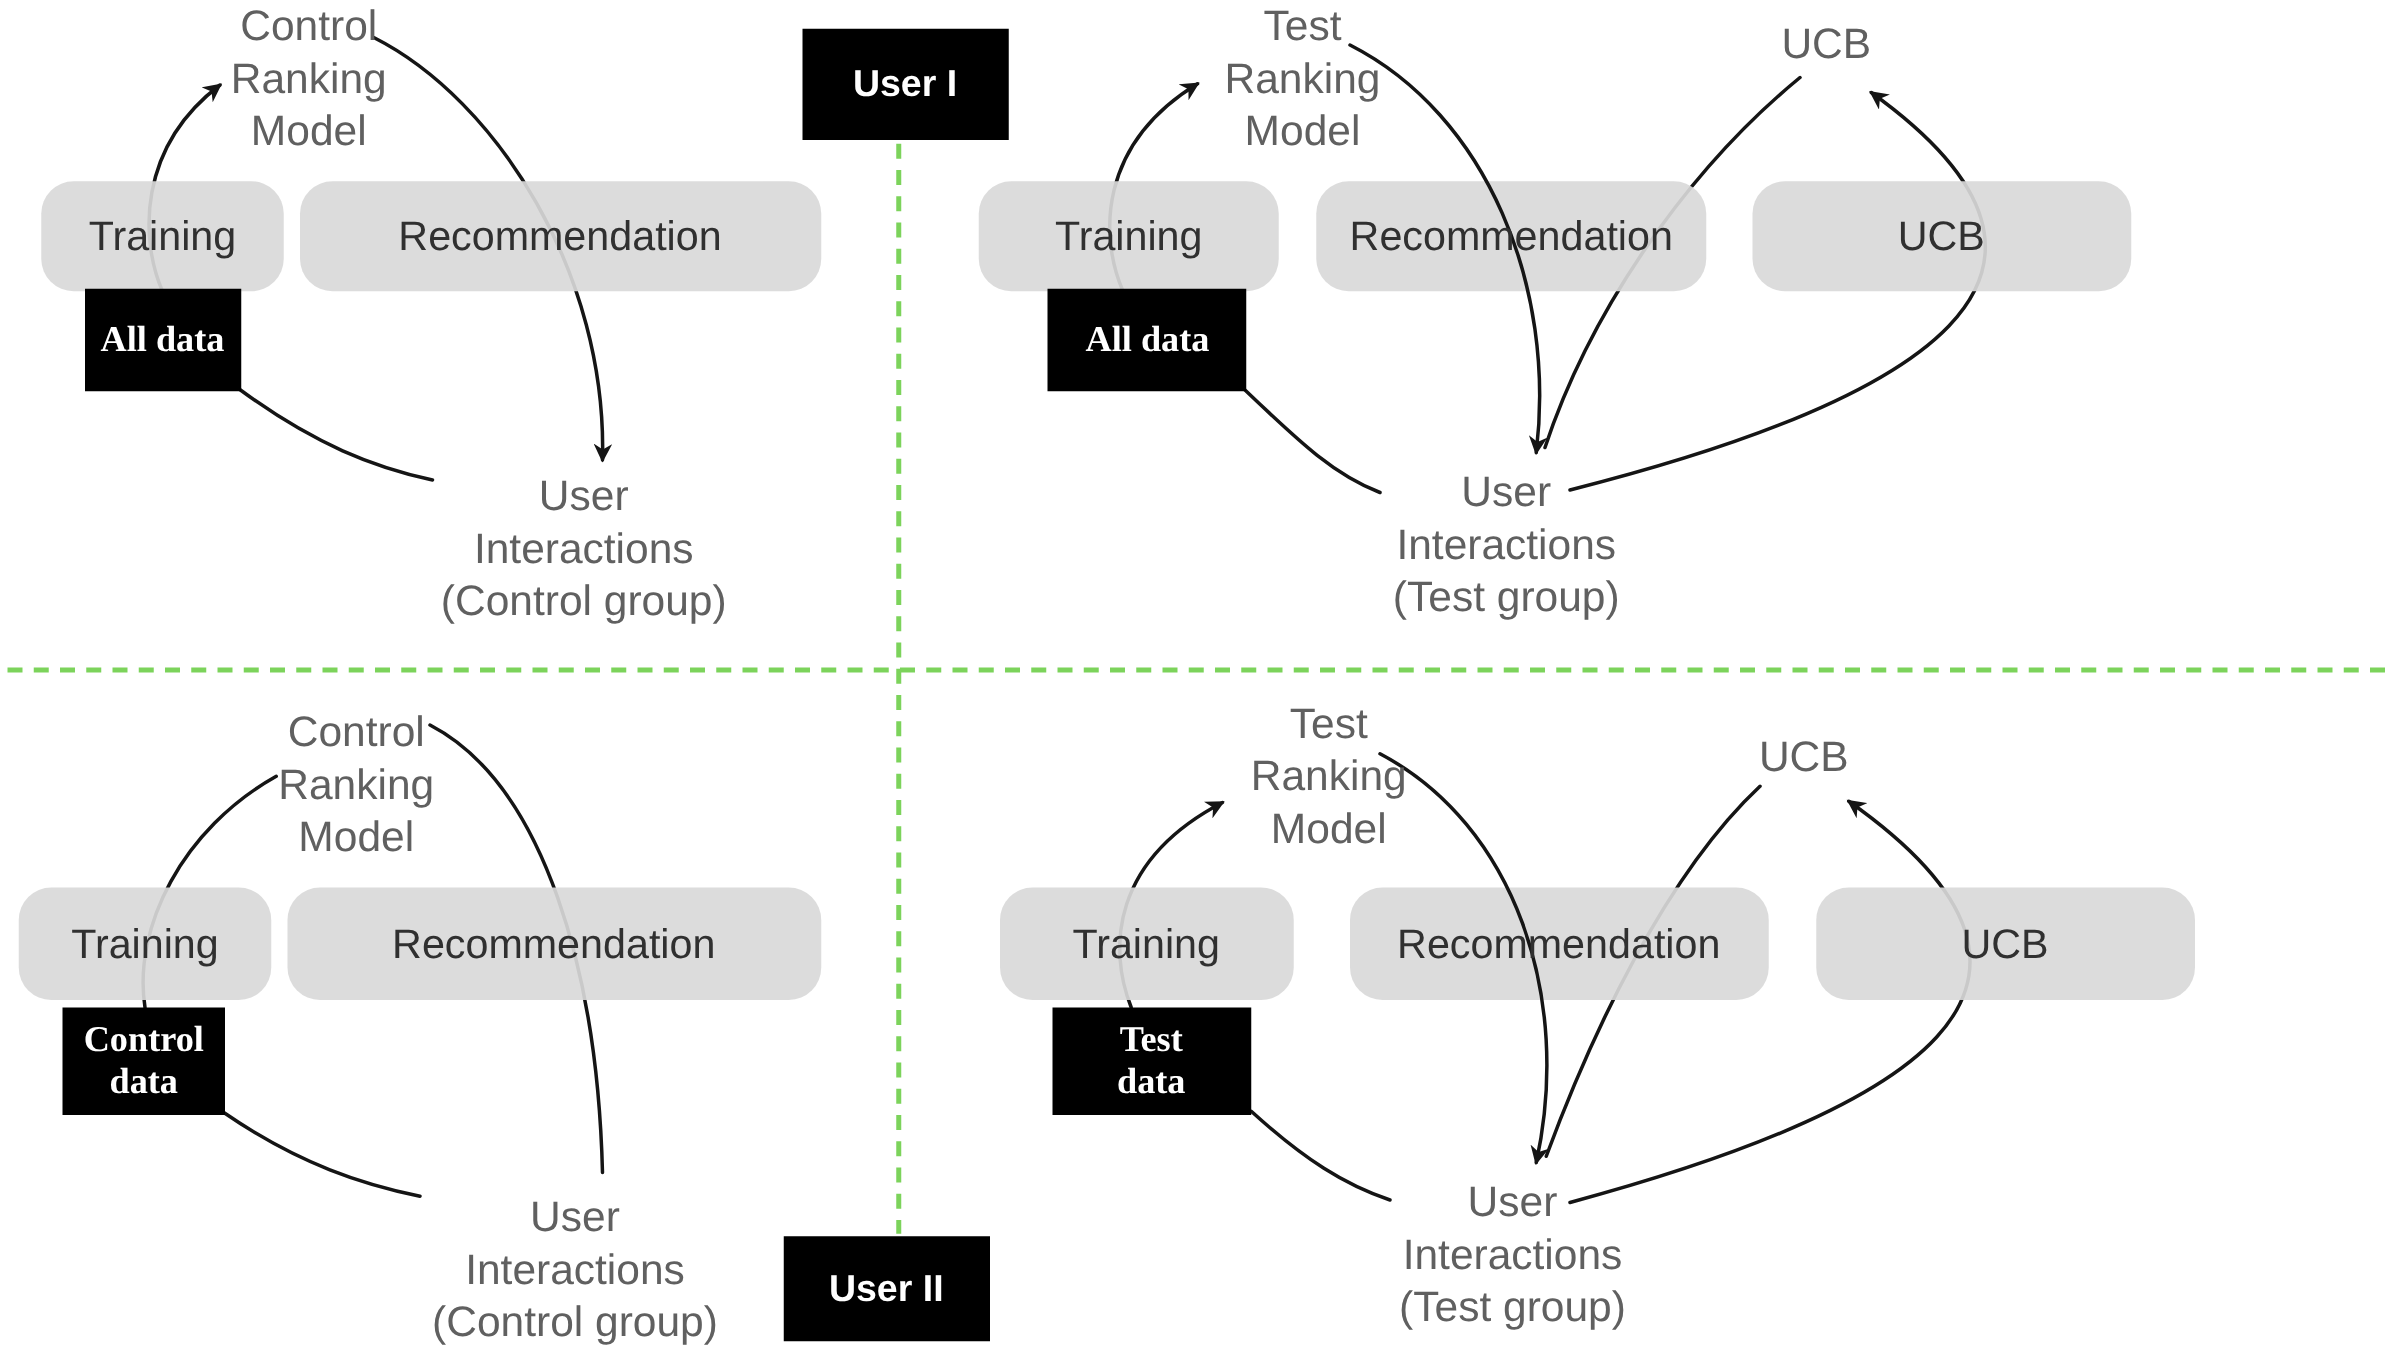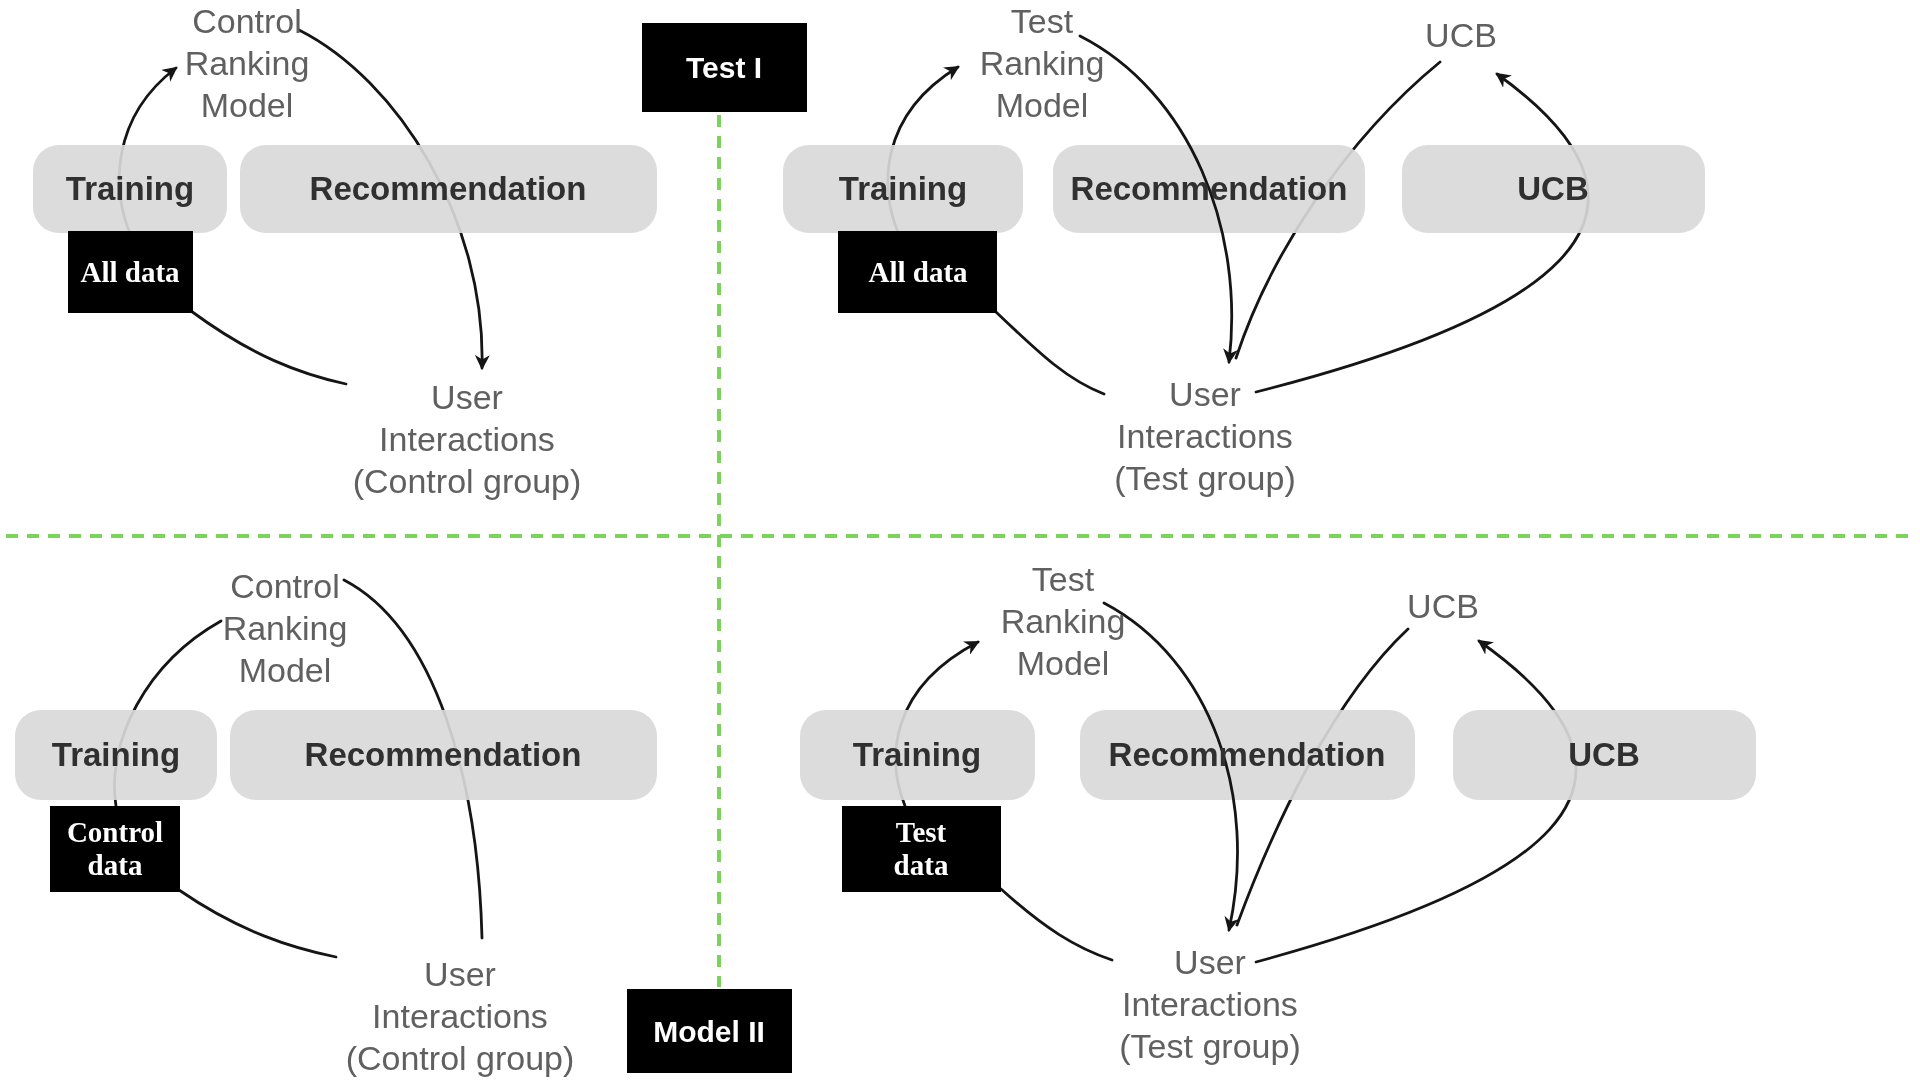--- a/index.html
+++ b/index.html
@@ -1,21 +1,21 @@
 <!DOCTYPE html>
 <html style="--box-gray: #d9d9d9; --box-label: #303030; --gray-text: #606060; --black-box: #000000; --white-text: #ffffff; --divider-green: #7cd35b; --arrow: #151515;"><head>
 <meta charset="utf-8">
 <style>
   html,body{margin:0;padding:0;background:#ffffff;}
   #stage{position:relative;width:1920px;height:1080px;background:#fff;overflow:hidden;
          font-family:"Liberation Sans", sans-serif;}
   svg.layer{position:absolute;left:0;top:0;width:1920px;height:1080px;pointer-events:none;}
   .gbox{position:absolute;background:rgba(217,217,217,0.92);border-radius:26px;}
   .kbox{position:absolute;background:var(--black-box,#000);}
-  .lbl{position:absolute;transform:translate(-50%,-50%);font-weight:bold;font-size:33px;
+  .lbl{position:absolute;transform:translate(-50%,-50%);font-weight:normal;font-size:33px;
        color:var(--box-label,#303030);white-space:nowrap;}
   .klbl{position:absolute;transform:translate(-50%,-50%);font-weight:bold;font-size:29px;
         line-height:33px;color:var(--white-text,#fff);white-space:pre-line;text-align:center;font-family:Liberation Serif, serif;}
   .phlbl{position:absolute;transform:translate(-50%,-50%);font-weight:bold;font-size:30px;
          color:var(--white-text,#fff);white-space:nowrap;}
   .gtxt{position:absolute;transform:translateX(-50%);font-size:34px;line-height:42px;
         color:var(--gray-text,#606060);white-space:pre-line;text-align:center;}
   .boxes,.texts{position:absolute;left:0;top:0;width:100%;height:100%;padding-left:20px;}
 </style>
 </head>
@@ -127,17 +127,17 @@
     <div class="gtxt" style="left:1443px;top:585px">UCB</div>
     <div class="lbl" style="left:917px;top:755px">Training</div>
     <div class="lbl" style="left:1247px;top:755px">Recommendation</div>
     <div class="lbl" style="left:1604px;top:755px">UCB</div>
     <div class="klbl" style="left:921px;top:849px">Test
 data</div>
     <div class="gtxt" style="left:1210px;top:941px">User
 Interactions
 (Test group)</div>
 
-    <div class="phlbl" style="left:724px;top:68px">Test I</div>
-    <div class="phlbl" style="left:709px;top:1032px">Model II</div>
+    <div class="phlbl" style="left:724px;top:68px">User I</div>
+    <div class="phlbl" style="left:709px;top:1032px">User II</div>
   </div>
 
 </div>
 
 </body></html>

